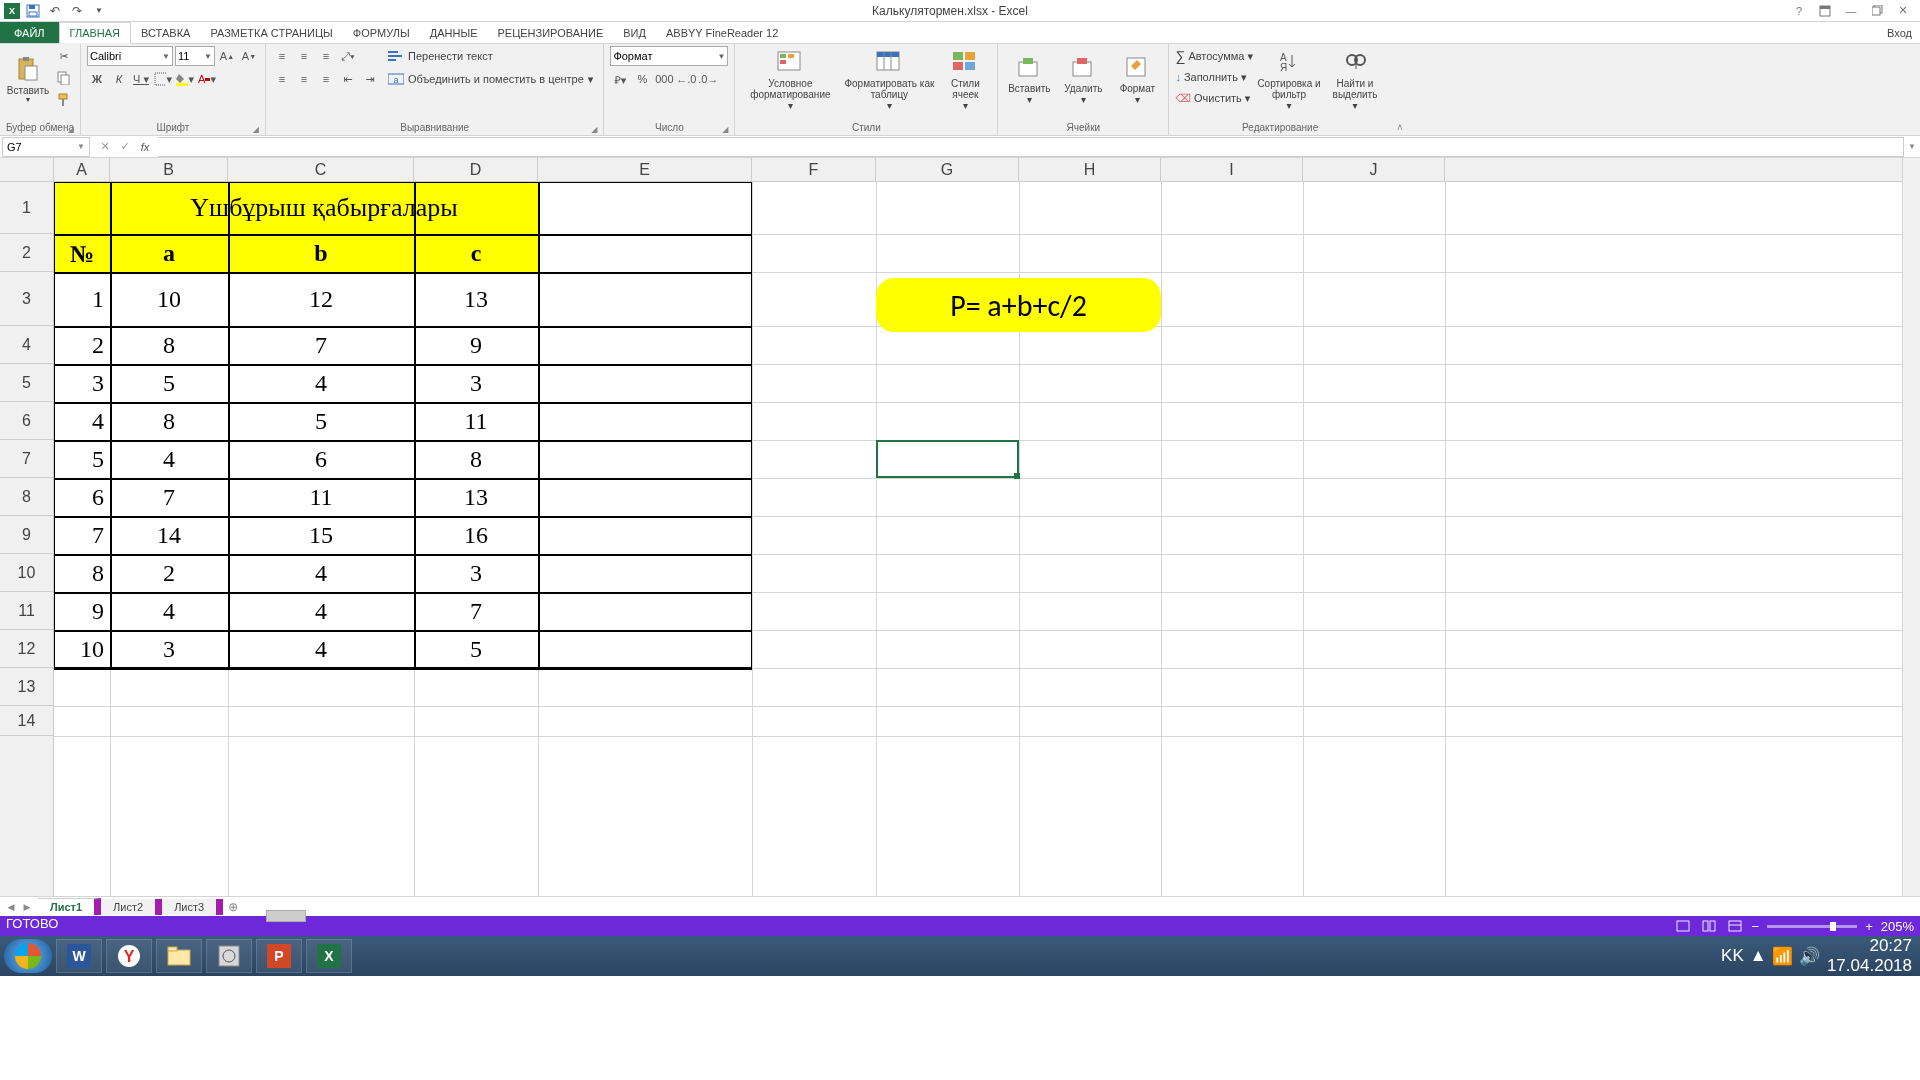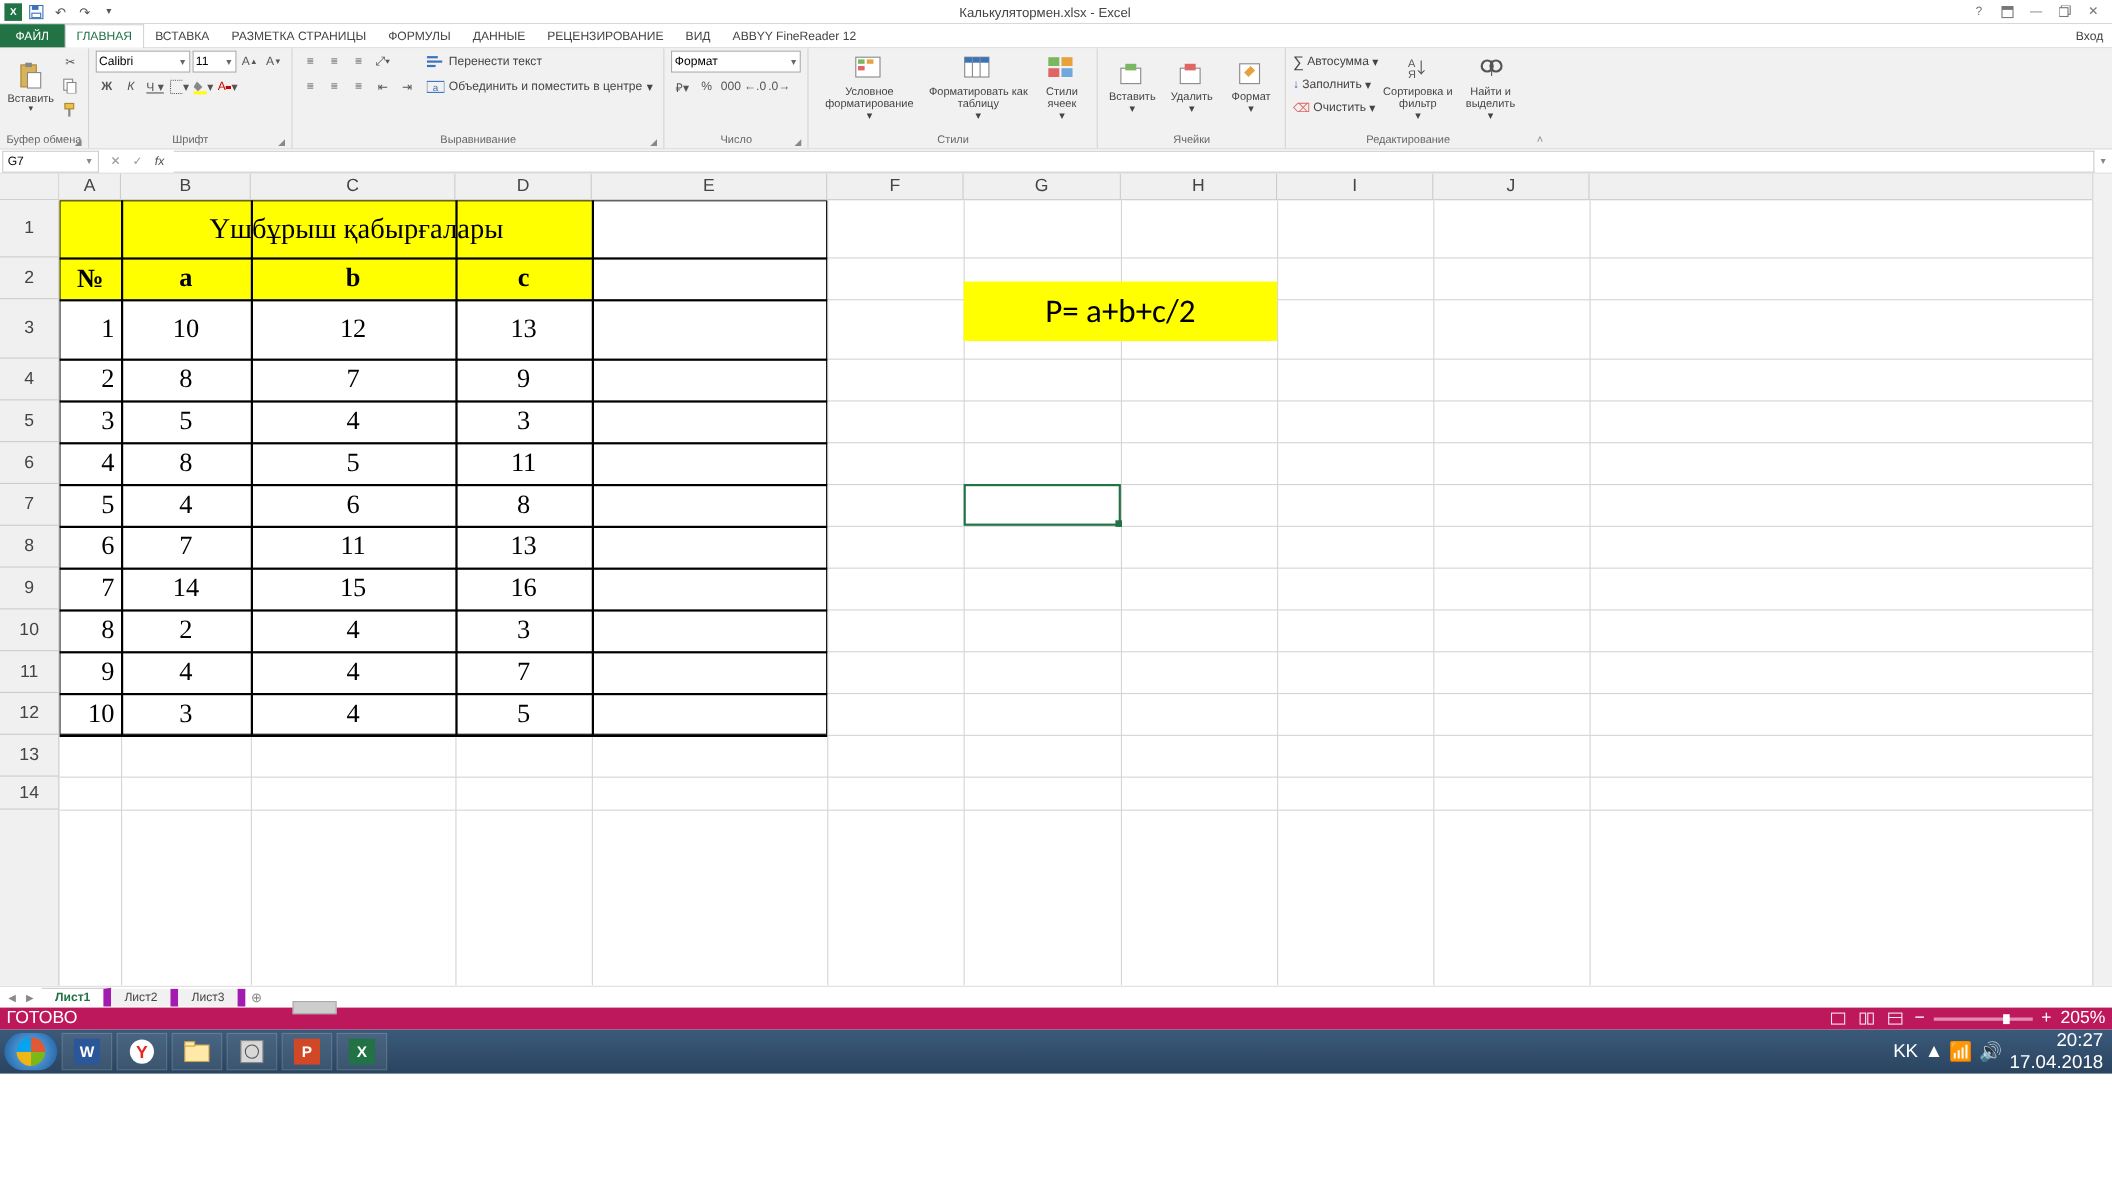--- a/index.html
+++ b/index.html
@@ -67,21 +67,21 @@
 .sheet-bar { height: 20px; background: #fff; border-top: 1px solid #d4d4d4; display: flex; align-items: center; }
 .sheet-nav { display: flex; gap: 2px; padding: 0 4px; }
 .sheet-nav-btn { width: 14px; height: 14px; display:flex; align-items:center; justify-content:center; color:#888; font-size:9px; cursor:pointer; }
 .sheet-tab { padding: 2px 12px; font-size: 11px; border-right:7px solid #a21caf; cursor:pointer; background:#f1f1f1; color:#444; }
 .sheet-tab.active { background: #fff; border-top: 1px solid #ccc; font-weight: bold; color:#217346; }
 .add-sheet { width: 20px; display:flex; align-items:center; justify-content:center; color:#888; cursor:pointer; }
 .hscroll-track { flex:1; background:#f1f1f1; position:relative; margin-left:20px; border-left:1px solid #ccc; }
 .hscroll-thumb { position:absolute; left:2px; top:3px; height:12px; width:40px; background:#cdcdcd; border:1px solid #aaa; }
 
 
-.status-bar { height: 20px; background: #be185d; color: #fff; display: flex; align-items: center; font-size: 16px; padding: 0 6px; }
+.status-bar { height: 20px; background: #6d28d9; color: #fff; display: flex; font-size: 13px; padding: 0 6px; }
 .status-left { flex:1; }
 .status-right { display:flex; align-items:center; gap:8px; }
 .view-btn { width:18px; height:14px; display:flex; align-items:center; justify-content:center; cursor:pointer; opacity:.9; }
 .zoom-slider { width:90px; height:3px; background:rgba(255,255,255,.5); position:relative; }
 .zoom-slider::after { content:''; position:absolute; left:70%; top:-3px; width:6px; height:9px; background:#fff; }
 
 
 .taskbar { height: 40px; background: linear-gradient(#3b5a7a,#2a4460); display: flex; align-items: center; padding: 0 4px; gap:4px; }
 .start-btn { width:48px; height:34px; border-radius:18px; background: radial-gradient(circle,#6fb8f0,#1a5a9e); display:flex; align-items:center; justify-content:center; cursor:pointer; }
 .start-btn .orb { width:26px; height:26px; border-radius:50%; background: conic-gradient(#f25022 0 25%, #7fba00 25% 50%, #ffb900 50% 75%, #00a4ef 75% 100%); opacity:.9; }
@@ -473,21 +473,21 @@
           <div style="position: absolute; left: 0px; top: 144px; height: 1.5px; width: 698px; background: rgb(0, 0, 0); pointer-events: none;"></div>
           <div style="position: absolute; left: 0px; top: 182px; height: 1.5px; width: 698px; background: rgb(0, 0, 0); pointer-events: none;"></div>
           <div style="position: absolute; left: 0px; top: 220px; height: 1.5px; width: 698px; background: rgb(0, 0, 0); pointer-events: none;"></div>
           <div style="position: absolute; left: 0px; top: 258px; height: 1.5px; width: 698px; background: rgb(0, 0, 0); pointer-events: none;"></div>
           <div style="position: absolute; left: 0px; top: 296px; height: 1.5px; width: 698px; background: rgb(0, 0, 0); pointer-events: none;"></div>
           <div style="position: absolute; left: 0px; top: 334px; height: 1.5px; width: 698px; background: rgb(0, 0, 0); pointer-events: none;"></div>
           <div style="position: absolute; left: 0px; top: 372px; height: 1.5px; width: 698px; background: rgb(0, 0, 0); pointer-events: none;"></div>
           <div style="position: absolute; left: 0px; top: 410px; height: 1.5px; width: 698px; background: rgb(0, 0, 0); pointer-events: none;"></div>
           <div style="position: absolute; left: 0px; top: 448px; height: 1.5px; width: 698px; background: rgb(0, 0, 0); pointer-events: none;"></div>
           <div style="position: absolute; left: 0px; top: 486px; height: 1.5px; width: 698px; background: rgb(0, 0, 0); pointer-events: none;"></div>
-          <div class="cell formula-note" style="left: 822px; top: 74px; width: 285px; height: 54px; justify-content: center;">P= a+b+c/2</div>
+          <div class="cell formula-note" style="left: 822px; top: 96px; width: 285px; height: 54px; justify-content: center; border-radius: 18px;">P= a+b+c/2</div>
           <div class="selection" style="left: 822px; top: 258px; width: 143px; height: 38px;"></div>
         </div>
     </div>
   </div>
   <div class="vscroll"></div>
 </div>
 
 <div class="sheet-bar">
   <div class="sheet-nav">
     <div class="sheet-nav-btn">◀</div>

